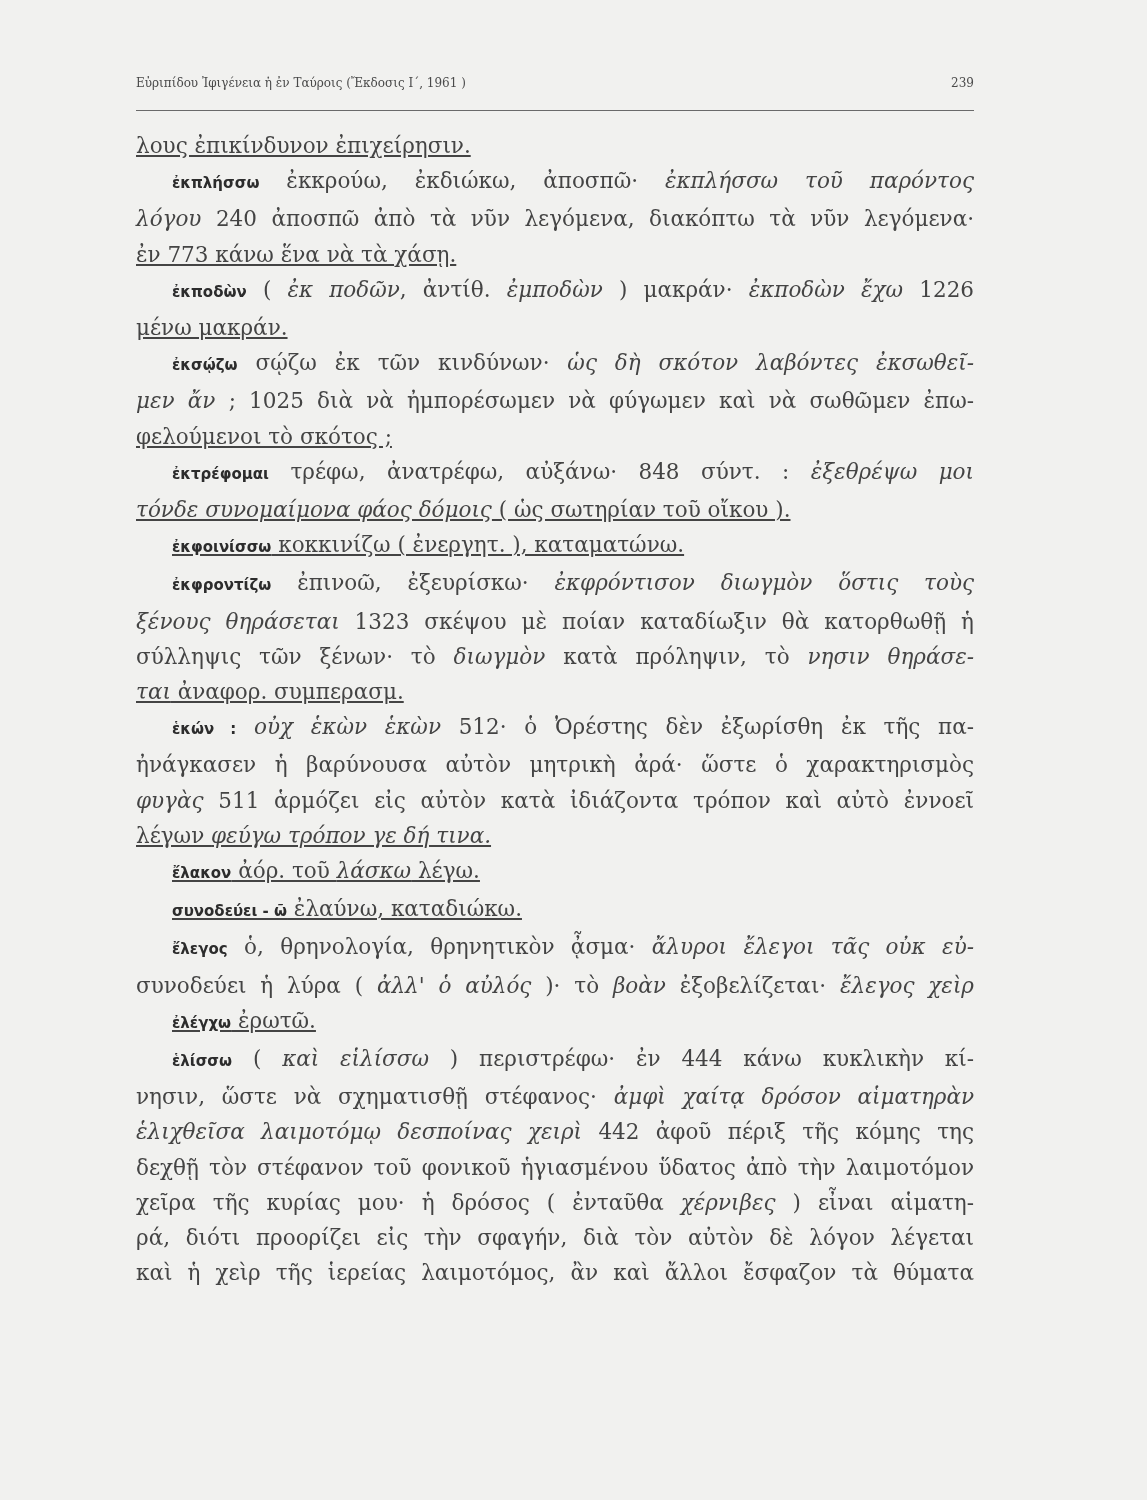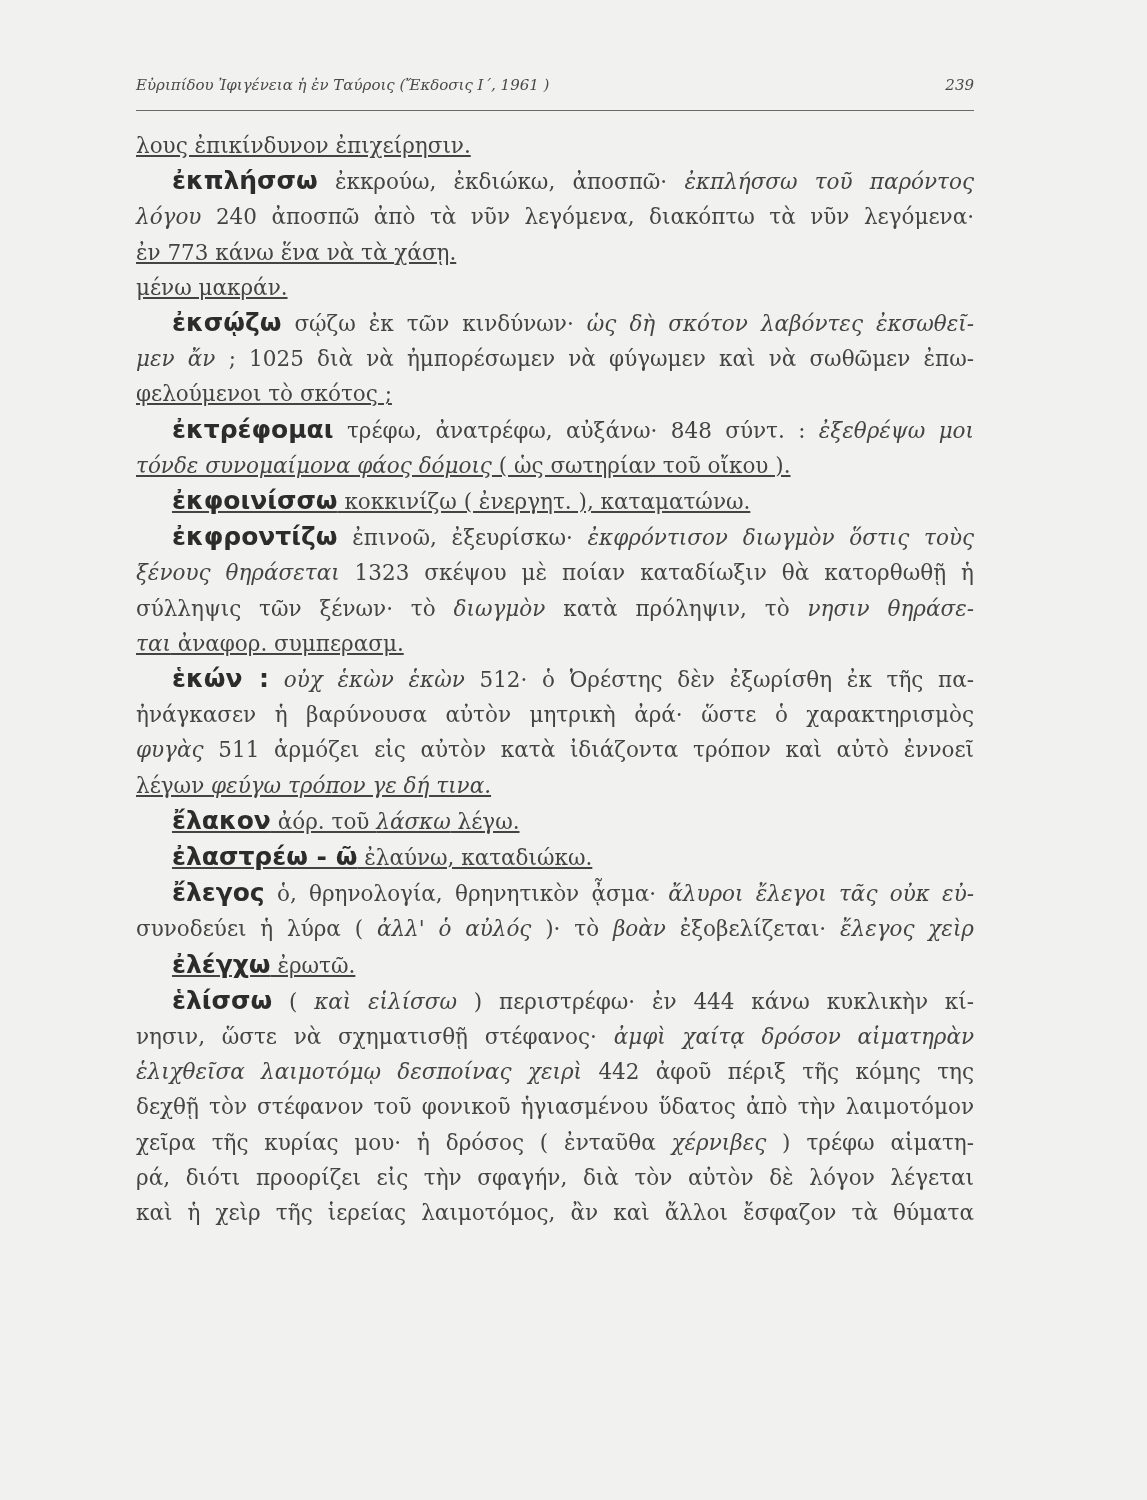--- a/index.html
+++ b/index.html
@@ -8,75 +8,76 @@
     background: #f1f1ef;
     color: #3a3a3a;
     font-family: "DejaVu Serif", "Liberation Serif", serif;
     position: relative;
     overflow: hidden;
   }
   .page { position: absolute; left: 136px; top: 0; width: 838px; }
   .running-head {
     position: absolute; top: 76px; left: 0; width: 838px;
     display: flex; justify-content: space-between; align-items: baseline;
-    font-size: 15px; color: #4a4a4a; font-style: italic;
+    font-size: 12px; color: #4a4a4a;
   }
   .head-rule {
     position: absolute; top: 110px; left: 0; width: 838px; height: 0;
     border-top: 1.5px solid #6a6a6a;
   }
   .body-text {
     position: absolute; top: 128px; left: 0; width: 838px;
     font-size: 21.5px; line-height: 35.2px; text-align: justify;
     color: #444;
   }
   .line { display: block; white-space: nowrap; text-align-last: justify; text-align: justify; }
   .line.last { text-align-last: left; text-decoration: underline; }
   .lemma {
     font-family: "DejaVu Sans", "Liberation Sans", sans-serif;
-    font-weight: bold; color: #2c2c2c; font-size: 25px;
+    font-weight: bold; color: #2c2c2c; font-size: 15px;
     margin-left: 36px;
   }
   .it { font-style: italic; }
 </style>
 </head>
 <body>
 
 <div class="page">
   <div class="running-head">
     <span>Εὐριπίδου Ἰφιγένεια ἡ ἐν Ταύροις (Ἔκδοσις Ι΄, 1961 )</span>
     <span>239</span>
   </div>
   <div class="head-rule"></div>
   <div class="body-text" id="body-text">
       <div class="line last"><span>λους ἐπικίνδυνον ἐπιχείρησιν.</span></div>
       <div class="line"><span class="lemma">ἐκπλήσσω</span><span> ἐκκρούω, ἐκδιώκω, ἀποσπῶ· </span><span class="it">ἐκπλήσσω τοῦ παρόντος</span></div>
       <div class="line"><span class="it">λόγου</span><span> 240 ἀποσπῶ ἀπὸ τὰ νῦν λεγόμενα, διακόπτω τὰ νῦν λεγόμενα·</span></div>
       <div class="line last"><span>ἐν 773 κάνω ἕνα νὰ τὰ χάσῃ.</span></div>
+      <div class="line"><span class="lemma">ἐκποδὼν</span><span> ( </span><span class="it">ἐκ ποδῶν</span><span>, ἀντίθ. </span><span class="it">ἐμποδὼν</span><span> ) μακράν· </span><span class="it">ἐκποδὼν ἔχω</span><span> 1226</span></div>
       <div class="line last"><span>μένω μακράν.</span></div>
       <div class="line"><span class="lemma">ἐκσῴζω</span><span> σῴζω ἐκ τῶν κινδύνων· </span><span class="it">ὡς δὴ σκότον λαβόντες ἐκσωθεῖ-</span></div>
       <div class="line"><span class="it">μεν ἄν</span><span> ; 1025 διὰ νὰ ἠμπορέσωμεν νὰ φύγωμεν καὶ νὰ σωθῶμεν ἐπω-</span></div>
       <div class="line last"><span>φελούμενοι τὸ σκότος ;</span></div>
       <div class="line"><span class="lemma">ἐκτρέφομαι</span><span> τρέφω, ἀνατρέφω, αὐξάνω· 848 σύντ. : </span><span class="it">ἐξεθρέψω μοι</span></div>
       <div class="line last"><span class="it">τόνδε συνομαίμονα φάος δόμοις</span><span> ( ὡς σωτηρίαν τοῦ οἴκου ).</span></div>
       <div class="line last"><span class="lemma">ἐκφοινίσσω</span><span> κοκκινίζω ( ἐνεργητ. ), καταματώνω.</span></div>
       <div class="line"><span class="lemma">ἐκφροντίζω</span><span> ἐπινοῶ, ἐξευρίσκω· </span><span class="it">ἐκφρόντισον διωγμὸν ὅστις τοὺς</span></div>
       <div class="line"><span class="it">ξένους θηράσεται</span><span> 1323 σκέψου μὲ ποίαν καταδίωξιν θὰ κατορθωθῇ ἡ</span></div>
       <div class="line"><span>σύλληψις τῶν ξένων· τὸ </span><span class="it">διωγμὸν</span><span> κατὰ πρόληψιν, τὸ </span><span class="it">νησιν θηράσε-</span></div>
       <div class="line last"><span class="it">ται</span><span> ἀναφορ. συμπερασμ.</span></div>
       <div class="line"><span class="lemma">ἑκών :</span><span> </span><span class="it">οὐχ ἑκὼν ἑκὼν</span><span> 512· ὁ Ὀρέστης δὲν ἐξωρίσθη ἐκ τῆς πα-</span></div>
       <div class="line"><span>ἠνάγκασεν ἡ βαρύνουσα αὐτὸν μητρικὴ ἀρά· ὥστε ὁ χαρακτηρισμὸς</span></div>
       <div class="line"><span class="it">φυγὰς</span><span> 511 ἁρμόζει εἰς αὐτὸν κατὰ ἰδιάζοντα τρόπον καὶ αὐτὸ ἐννοεῖ</span></div>
       <div class="line last"><span>λέγων </span><span class="it">φεύγω τρόπον γε δή τινα.</span></div>
       <div class="line last"><span class="lemma">ἔλακον</span><span> ἀόρ. τοῦ </span><span class="it">λάσκω</span><span> λέγω.</span></div>
-      <div class="line last"><span class="lemma">ἐλαστρέω - ῶ</span><span> ἐλαύνω, καταδιώκω.</span></div>
+      <div class="line last"><span class="lemma">συνοδεύει - ῶ</span><span> ἐλαύνω, καταδιώκω.</span></div>
       <div class="line"><span class="lemma">ἔλεγος</span><span> ὁ, θρηνολογία, θρηνητικὸν ᾆσμα· </span><span class="it">ἄλυροι ἔλεγοι τᾶς οὐκ εὐ-</span></div>
       <div class="line"><span>συνοδεύει ἡ λύρα ( </span><span class="it">ἀλλ' ὁ αὐλός</span><span> )· τὸ </span><span class="it">βοὰν</span><span> ἐξοβελίζεται· </span><span class="it">ἔλεγος χεὶρ</span></div>
       <div class="line last"><span class="lemma">ἐλέγχω</span><span> ἐρωτῶ.</span></div>
       <div class="line"><span class="lemma">ἑλίσσω</span><span> ( </span><span class="it">καὶ εἱλίσσω</span><span> ) περιστρέφω· ἐν 444 κάνω κυκλικὴν κί-</span></div>
       <div class="line"><span>νησιν, ὥστε νὰ σχηματισθῇ στέφανος· </span><span class="it">ἀμφὶ χαίτᾳ δρόσον αἱματηρὰν</span></div>
       <div class="line"><span class="it">ἑλιχθεῖσα λαιμοτόμῳ δεσποίνας χειρὶ</span><span> 442 ἀφοῦ πέριξ τῆς κόμης της</span></div>
       <div class="line"><span>δεχθῇ τὸν στέφανον τοῦ φονικοῦ ἡγιασμένου ὕδατος ἀπὸ τὴν λαιμοτόμον</span></div>
-      <div class="line"><span>χεῖρα τῆς κυρίας μου· ἡ δρόσος ( ἐνταῦθα </span><span class="it">χέρνιβες</span><span> ) τρέφω αἱματη-</span></div>
+      <div class="line"><span>χεῖρα τῆς κυρίας μου· ἡ δρόσος ( ἐνταῦθα </span><span class="it">χέρνιβες</span><span> ) εἶναι αἱματη-</span></div>
       <div class="line"><span>ρά, διότι προορίζει εἰς τὴν σφαγήν, διὰ τὸν αὐτὸν δὲ λόγον λέγεται</span></div>
       <div class="line"><span>καὶ ἡ χεὶρ τῆς ἱερείας λαιμοτόμος, ἂν καὶ ἄλλοι ἔσφαζον τὰ θύματα</span></div>
     </div>
 </div>
 
 </body></html>

